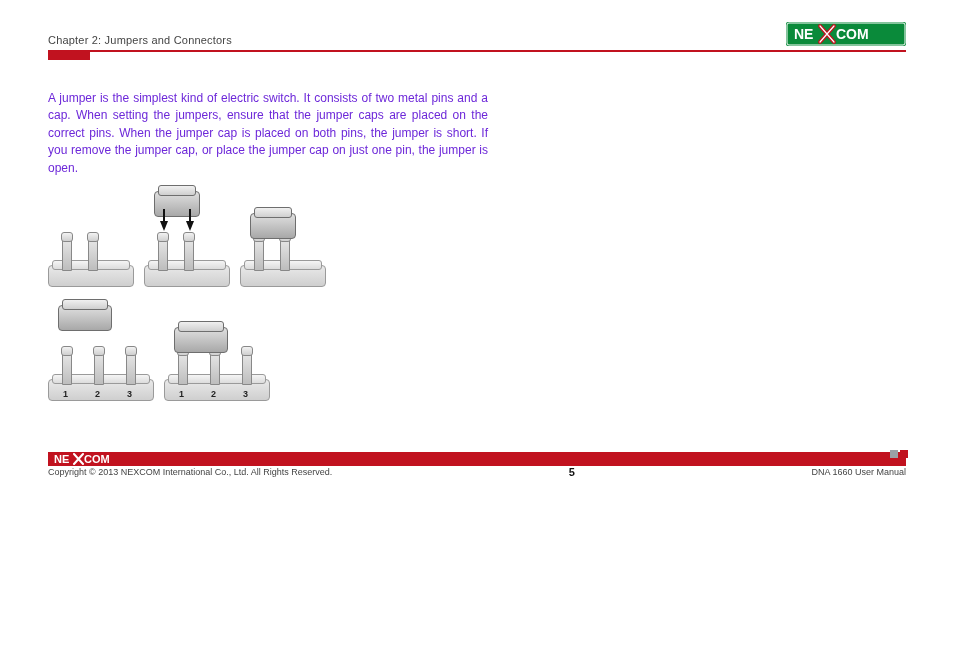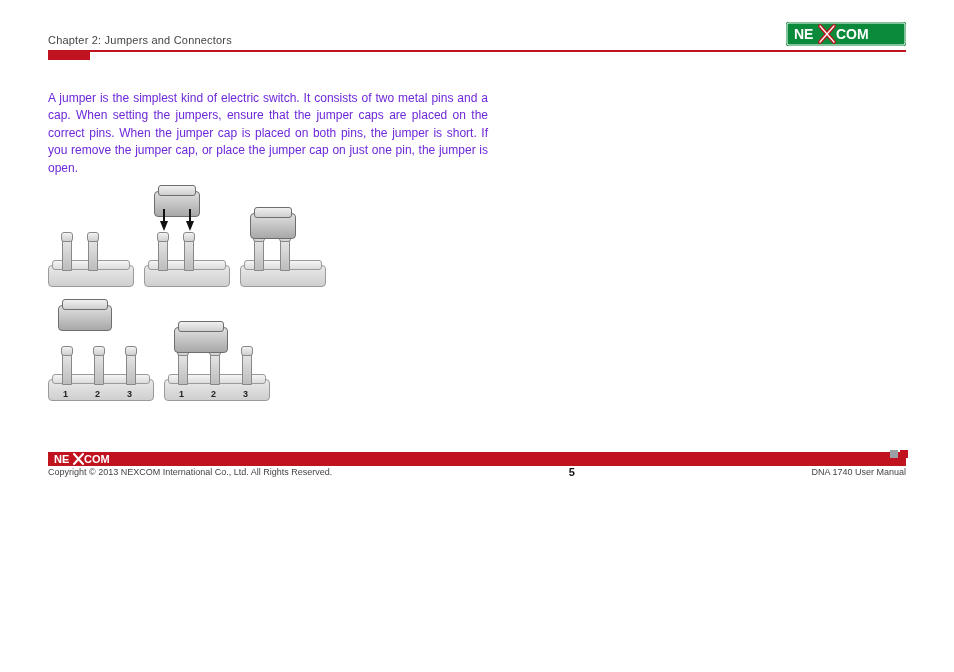--- a/index.html
+++ b/index.html
@@ -148,17 +148,17 @@
         <path d="M20 1 L29 11 M29 1 L20 11" stroke="#ffffff" stroke-width="2" stroke-linecap="round"></path>
       </svg>
       <div class="squares">
         <div class="sq g"></div>
           <div class="sq r"></div>
       </div>
     </div>
     <div class="ftr-line">
       <span>Copyright © 2013 NEXCOM International Co., Ltd. All Rights Reserved.</span>
       <span class="pg">5</span>
-      <span>DNA 1740 User Manual</span>
+      <span>DNA 1660 User Manual</span>
     </div>
   </div>
 
 </div>
 
 </body></html>

